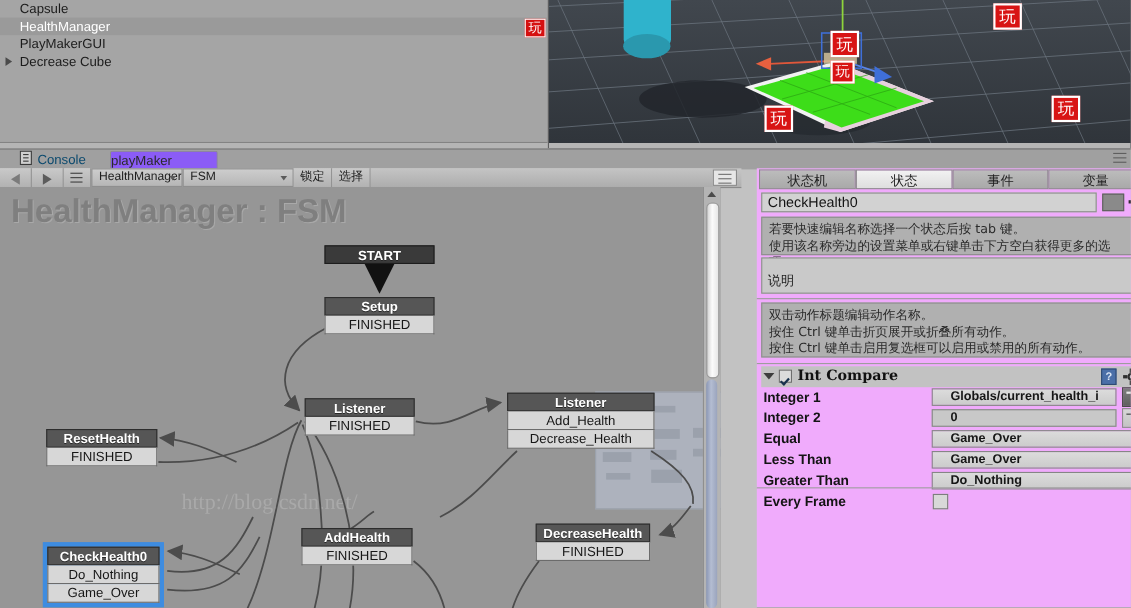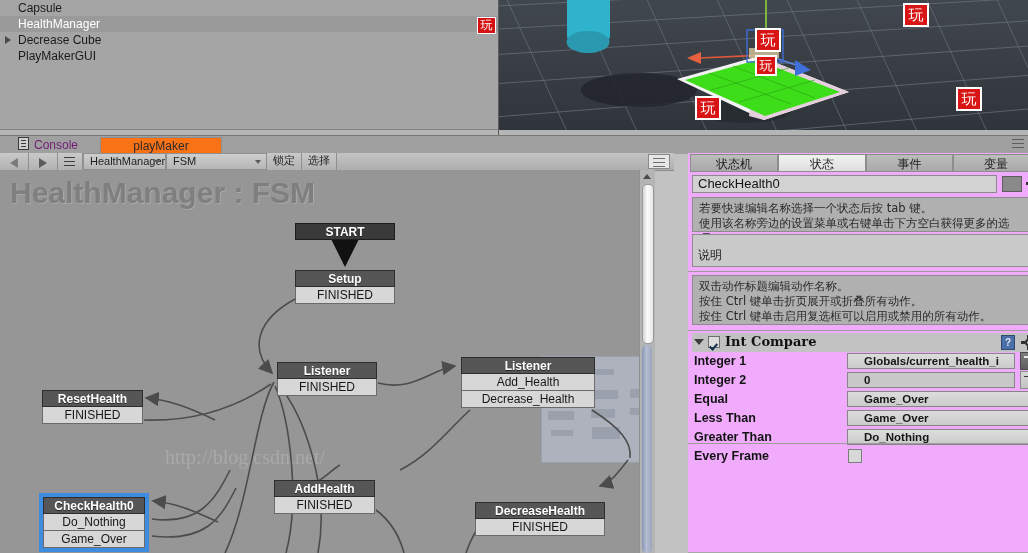--- a/index.html
+++ b/index.html
@@ -36,23 +36,23 @@
     color:#fff;font-size:15px;line-height:20px;text-align:center;font-family:"DejaVu Sans",sans-serif;
     box-sizing:border-box;}
   .gizmo.small{width:22px;height:21px;font-size:13px;line-height:17px;}
   .scene-bottom{position:absolute;left:0;bottom:0;width:529px;height:5px;background:#b5b5b5;}
 
   
   .tabbar{position:absolute;left:0;top:135px;width:1028px;height:18px;background:#a0a0a0;
     border-top:1px solid #777;}
   .tab{position:absolute;top:1px;height:17px;line-height:17px;padding:0 10px;font-size:12px;
     color:#2a2a2a;box-sizing:border-box;white-space:nowrap;}
-  .tab.inactive{left:8px;color:#701a75;}
-  .tab.active{left:100px;background:#f97316;border:1px solid #8d8d8d;border-bottom:none;
-    border-radius:2px 2px 0 0;width:122px;text-align:center;padding:0;}
+  .tab.inactive{left:8px;color:#0c4a6e;}
+  .tab.active{left:100px;background:#8b5cf6;border:1px solid #8d8d8d;border-bottom:none;
+    border-radius:2px 2px 0 0;width:98px;padding:0;}
   .console-ico{display:inline-block;width:9px;height:11px;border:1px solid #3a3a3a;
     background:#cfcfcf;vertical-align:-1px;margin-right:5px;position:relative;}
   .console-ico:after{content:"";position:absolute;left:2px;top:2px;width:5px;height:1px;
     background:#3a3a3a;box-shadow:0 3px 0 #3a3a3a,0 6px 0 #3a3a3a;}
   .tabbar-right{position:absolute;right:4px;top:3px;width:12px;height:11px;}
   .tabbar-right i{display:block;height:1px;background:#5e5e5e;margin-bottom:3px;}
 
   
   .pmtoolbar{position:absolute;left:0;top:153px;width:674px;height:17px;
     background:linear-gradient(#c6c6c6,#b0b0b0);border-bottom:1px solid #8a8a8a;}
@@ -175,25 +175,25 @@
     <div class="hierarchy">
 
       <div class="h-row">
         <span>Capsule</span>
       </div>
       <div class="h-row selected">
         <span>HealthManager</span>
         <span class="h-badge">玩</span>
       </div>
       <div class="h-row">
+        <span>PlayMakerGUI</span>
+      </div>
+      <div class="h-row">
         <span class="tri"></span>
         <span>Decrease Cube</span>
-      </div>
-      <div class="h-row">
-        <span>PlayMakerGUI</span>
       </div>
       <div class="h-bottombar"></div>
     </div>
 
     <div class="scene">
       <svg class="grid-svg" width="529" height="135">
         <defs>
           <linearGradient id="flr" x1="0" y1="0" x2="0" y2="1">
             <stop offset="0" stop-color="#41474e"></stop>
               <stop offset="1" stop-color="#2f343a"></stop>
@@ -381,21 +381,21 @@
       <div class="hdr">CheckHealth0</div>
       <div class="evt">Do_Nothing</div>
       <div class="evt">Game_Over</div>
     </div>
 
     <div class="state" style="left:274px;top:310px;width:101px;">
       <div class="hdr">AddHealth</div>
       <div class="evt">FINISHED</div>
     </div>
 
-    <div class="state" style="left:475px;top:306px;width:130px;margin-top:26px;">
+    <div class="state" style="left:487px;top:306px;width:104px;">
       <div class="hdr">DecreaseHealth</div>
       <div class="evt">FINISHED</div>
     </div>
 
     <div class="g-scroll">
       <span class="up"></span>
       <span class="thumb"></span>
       <span class="track-low"></span>
     </div>
   </div>

